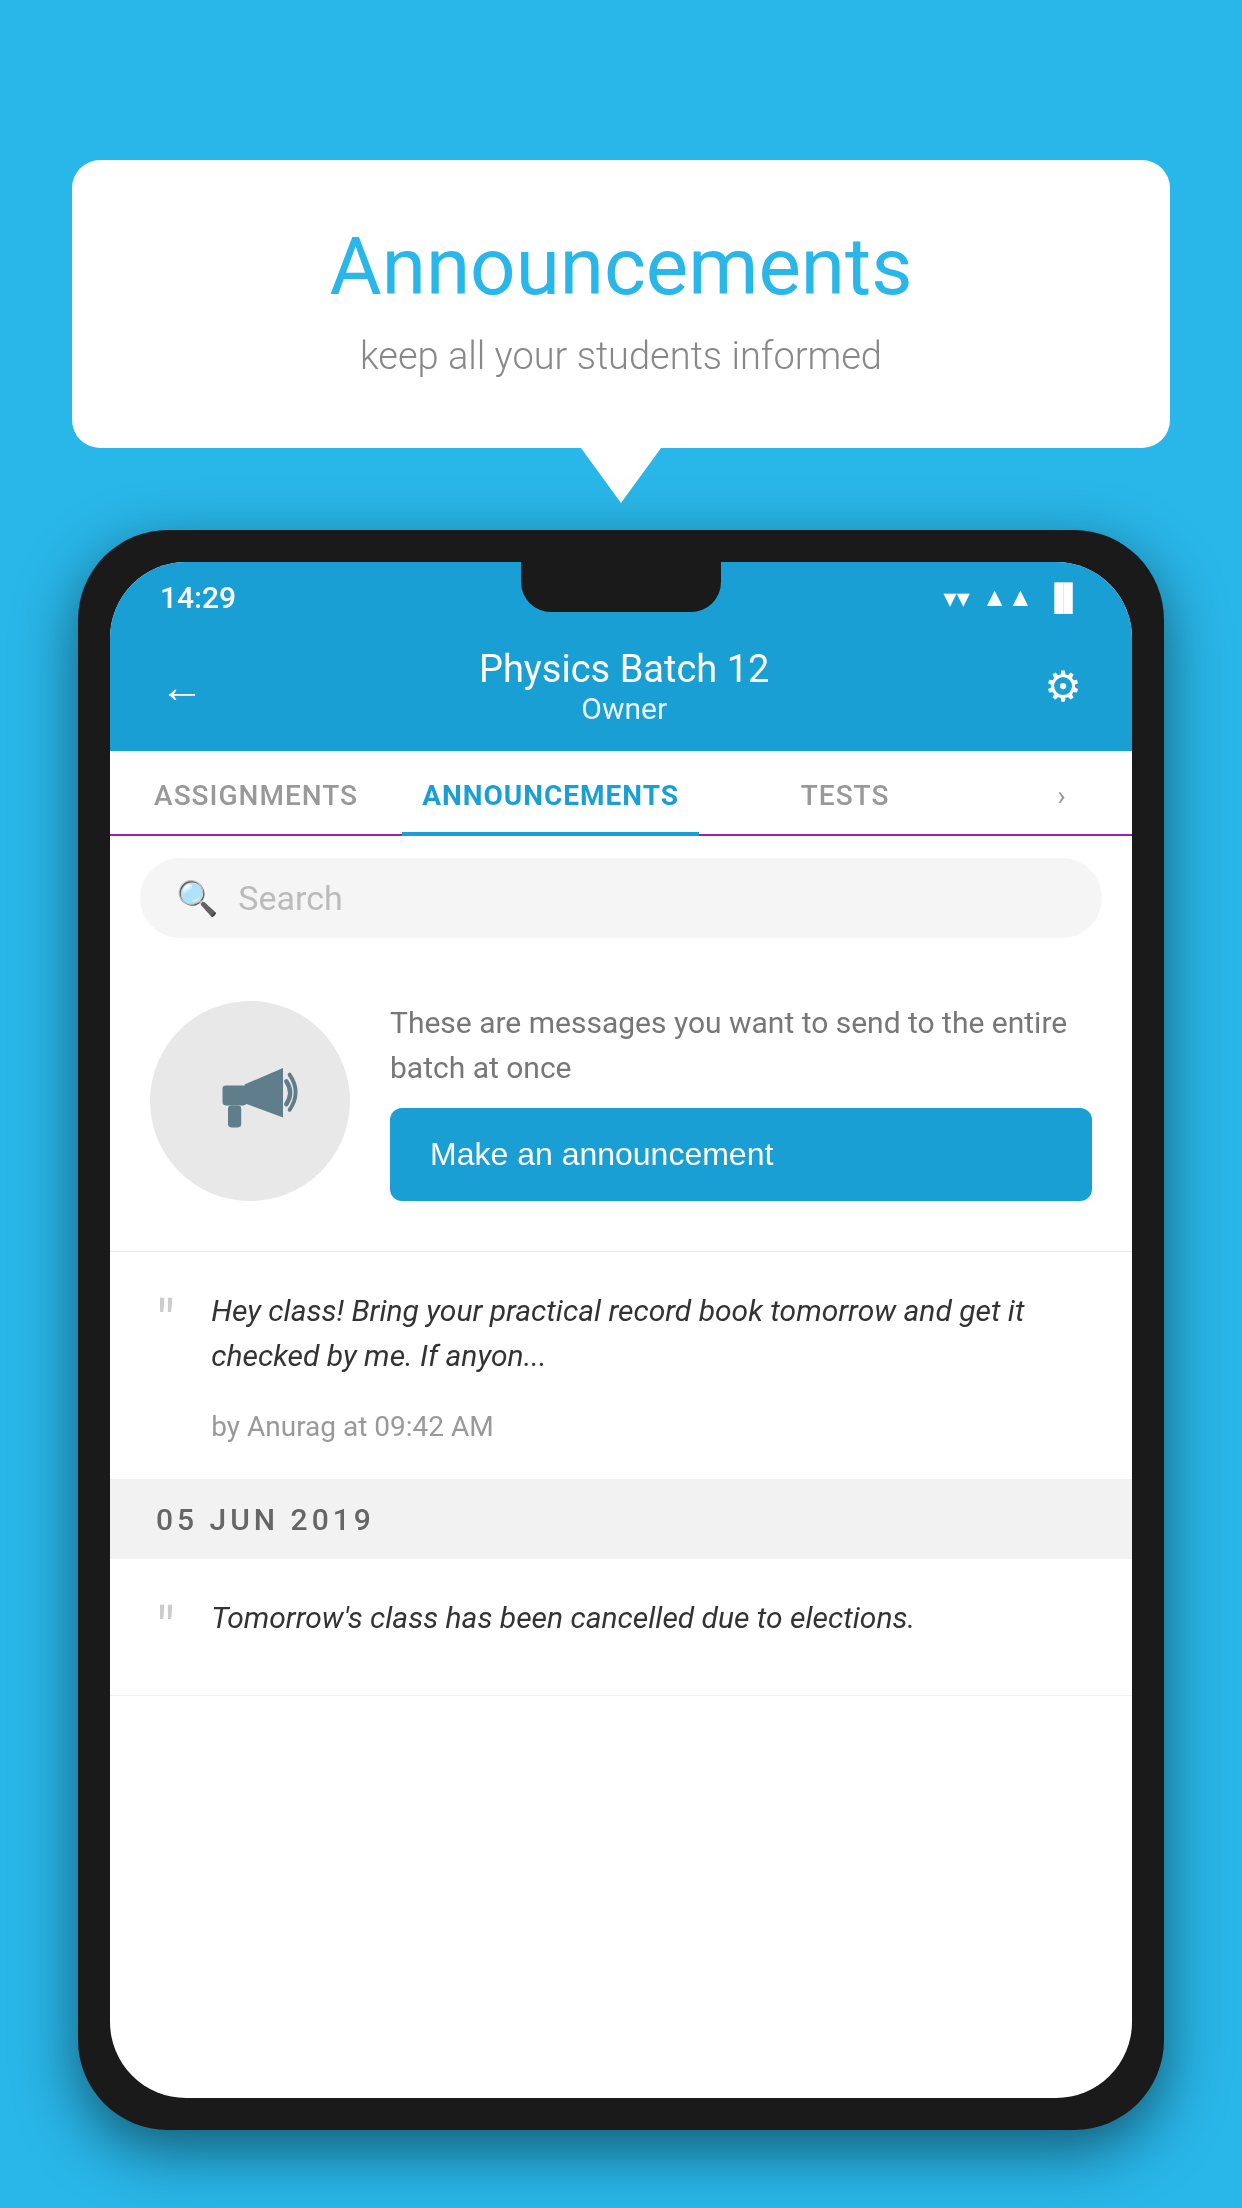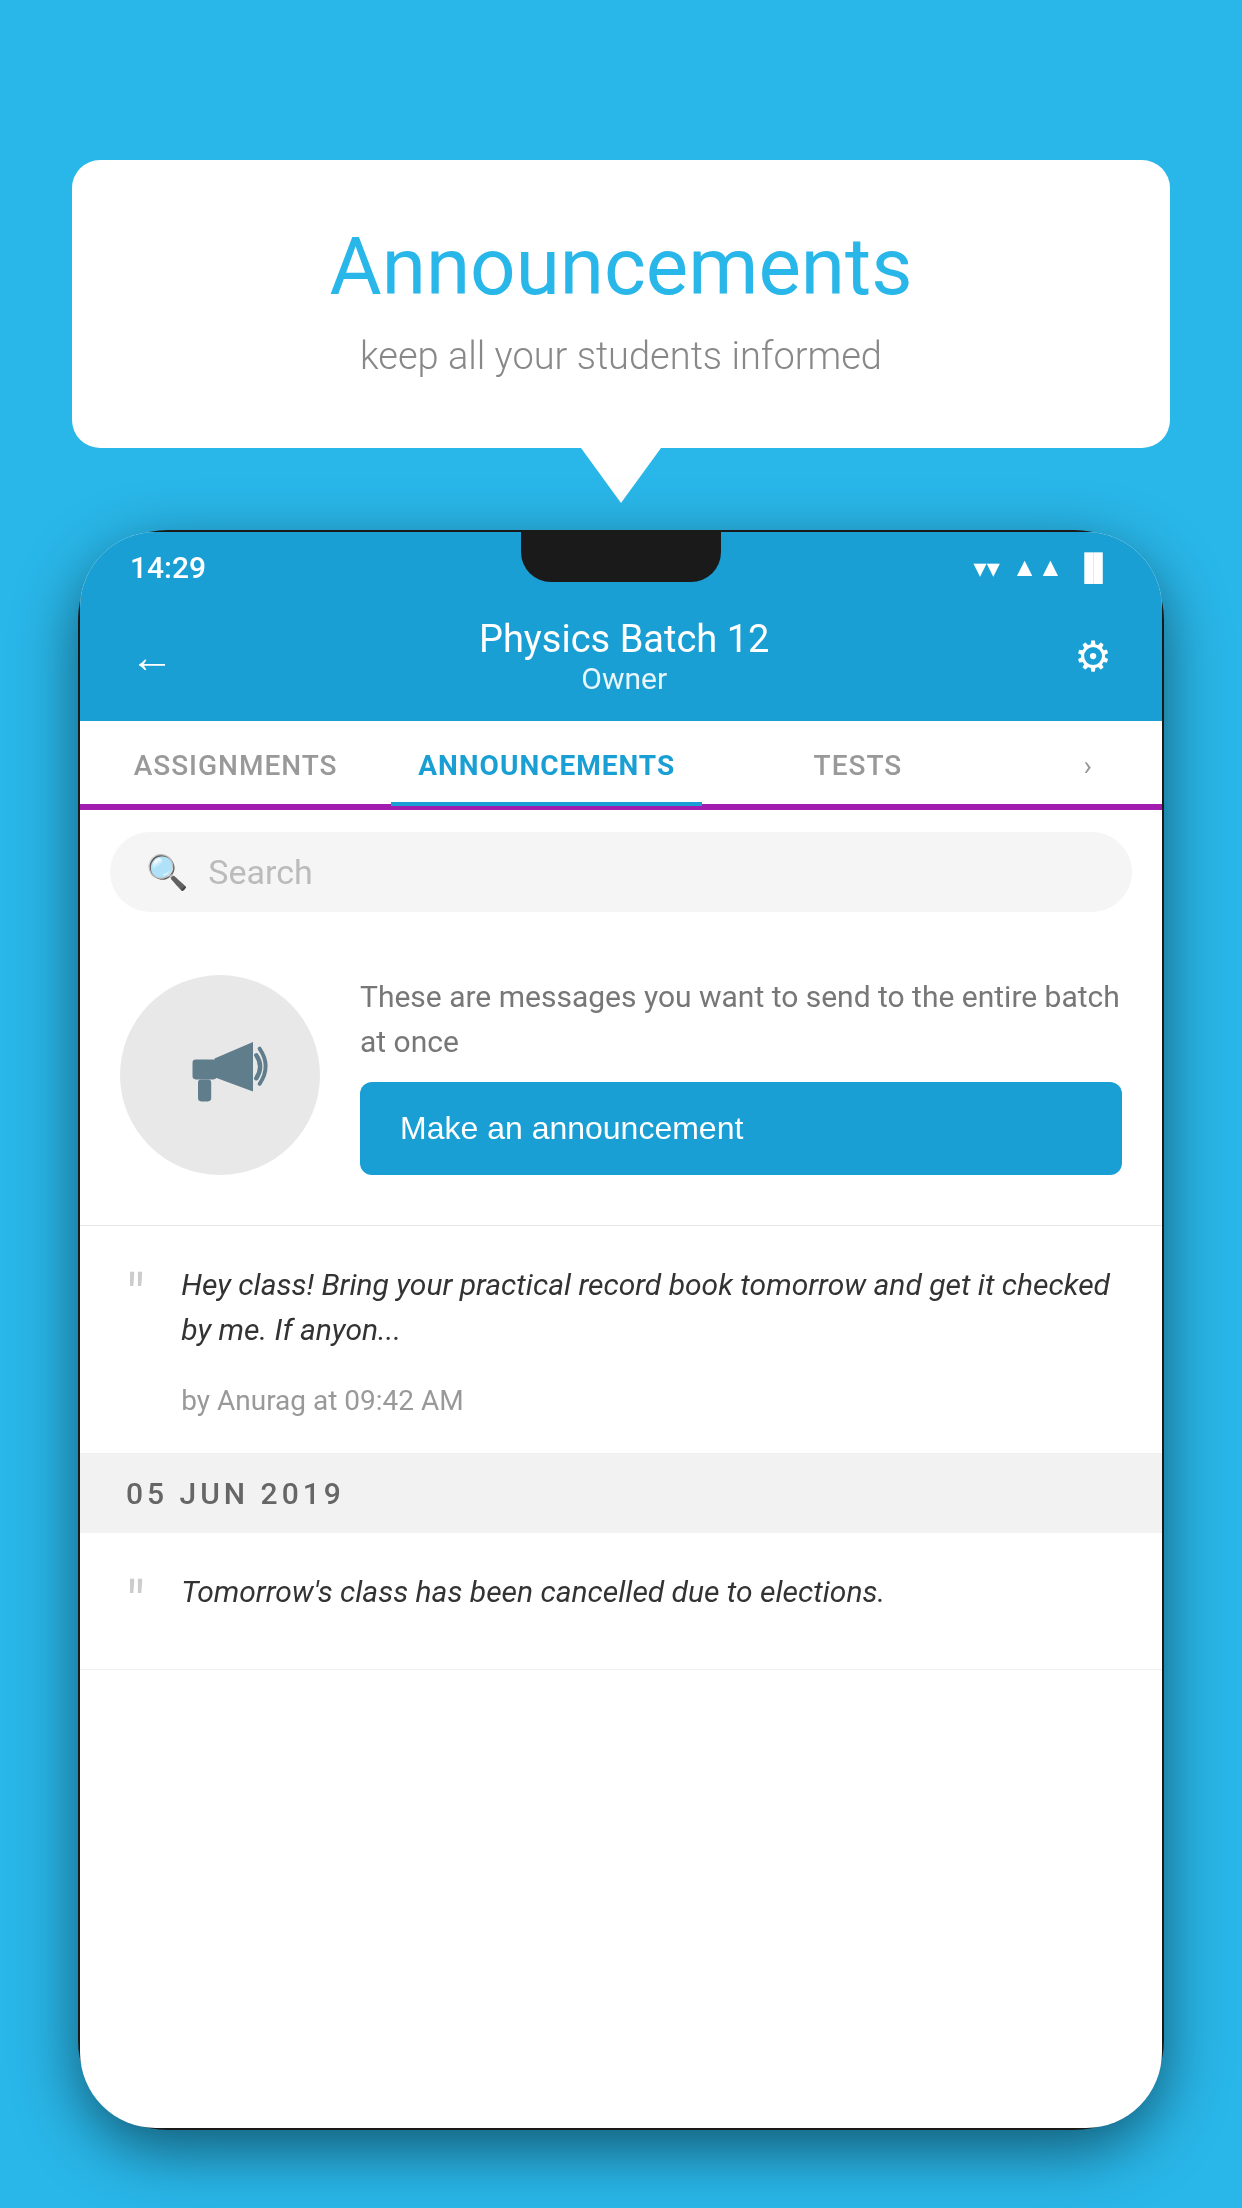--- a/index.html
+++ b/index.html
@@ -62,21 +62,21 @@
       right: 78px;
       bottom: 0;
     }
 
     .phone-outer {
       background: #1a1a1a;
       border-radius: 90px;
       width: 100%;
       height: 1600px;
       position: relative;
-      padding: 2px;
+      padding: 32px;
       box-shadow: 0 20px 60px rgba(0,0,0,0.5);
     }
 
     .phone-inner {
       background: white;
       border-radius: 76px;
       width: 100%;
       height: 100%;
       overflow: hidden;
       position: relative;
@@ -156,21 +156,21 @@
     .settings-btn {
       color: white;
       font-size: 42px;
       cursor: pointer;
     }
 
     
     .tabs-container {
       background: white;
       display: flex;
-      border-bottom: 6px solid #a21caf;
+      border-bottom: 2px solid #a21caf;
       justify-content: center;
     }
 
     .tab {
       flex: 1;
       text-align: center;
       padding: 28px 20px 22px;
       font-size: 28px;
       font-weight: 500;
       color: #999;

